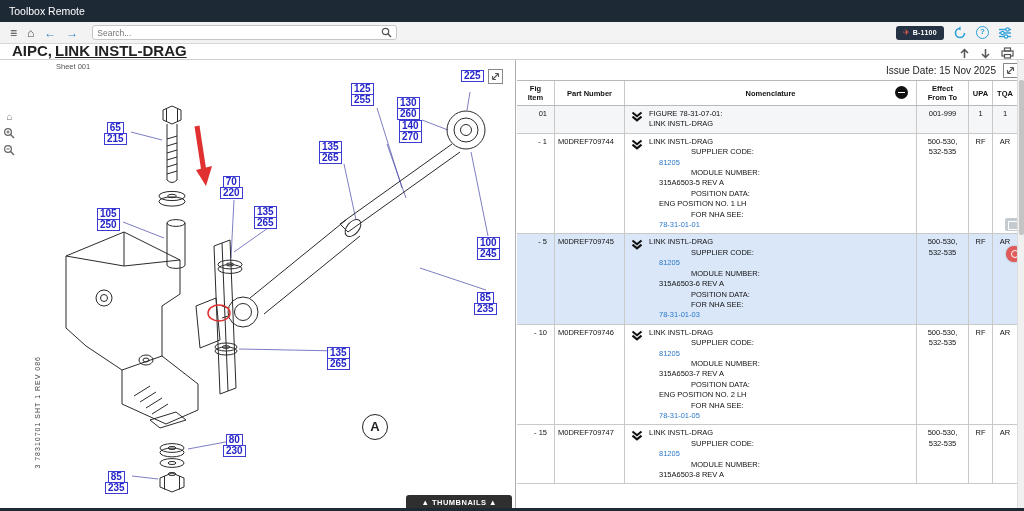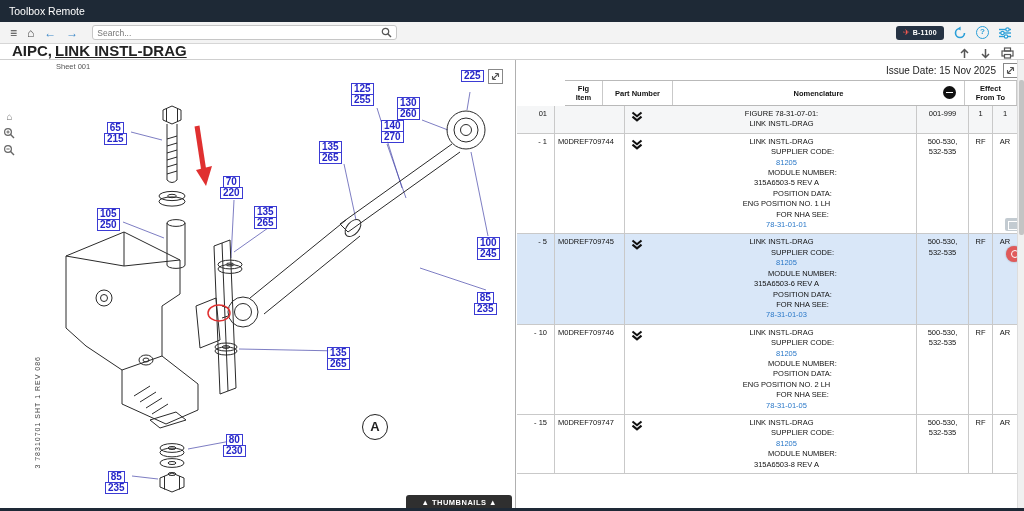--- a/index.html
+++ b/index.html
@@ -45,35 +45,35 @@
   .vref { position:absolute; left:34px; top:296px; writing-mode:vertical-rl; transform:rotate(180deg); font-size:7px; color:#444; letter-spacing:1px; white-space:nowrap; }
   .thumbs { position:absolute; right:3px; bottom:0; background:#2f2f2f; color:#fff; border:none; font-size:7.5px; font-weight:bold; letter-spacing:.5px; padding:3px 15px 4px; border-radius:3px 3px 0 0; cursor:pointer; font-family:"Liberation Sans",sans-serif; }
 
   
   .tablepanel { position:absolute; left:517px; top:0; width:507px; height:451px; background:#fff; overflow:hidden; }
   .issuebar { position:relative; height:20px; display:flex; align-items:center; }
   .issuebar .idate { margin-left:auto; font-size:10px; color:#222; padding-right:28px; }
   .issuebar .expand-box { right:6px; top:3px; }
 
   .thead, .trow { display:grid; grid-template-columns:38px 70px 292px 52px 24px 25px; }
-  .thead { border-top:1px solid #b9b9b9; border-bottom:1px solid #b9b9b9; background:#fff;margin-left:48px; }
+  .thead { border-top:1px solid #b9b9b9; border-bottom:1px solid #b9b9b9; background:#fff; }
   .hcell { font-size:7.5px; font-weight:bold; color:#111; text-align:center; padding:3px 1px; border-right:1px solid #c9c9c9; white-space:pre-line; line-height:9px; position:relative; display:flex; align-items:center; justify-content:center; }
   .collapse-circle { position:absolute; right:8px; top:5px; width:13px; height:13px; background:#111; border-radius:50%; cursor:pointer; }
   .collapse-circle::after { content:""; position:absolute; left:3px; top:5.6px; width:7px; height:1.8px; background:#fff; }
 
   .trow { border-bottom:1px solid #c9c9c9; background:#fff; cursor:pointer; }
   .trow.shade { background:#f5f6f7; }
   .trow.sel { background:#d9e7f8; }
   .c { border-right:1px solid #c9c9c9; padding:3px 2px; font-size:7.5px; color:#111; line-height:10.4px; }
   .c.fig { text-align:right; padding-right:7px; }
   .c.pn { padding-left:3px; }
   .c.nom { display:flex; align-items:flex-start; padding-left:6px; }
   .chevwrap { margin-top:2px; margin-right:6px; flex:0 0 auto; cursor:pointer; }
   .nomtext { flex:1; }
-  .nl { white-space:nowrap;text-align:center; }
+  .nl { white-space:nowrap; }
   .nl.i1 { padding-left:5px;margin-left:37px; }
   .nl.i2 { padding-left:10px; }
   .nl.link { color:#2a78c8; }
   .c.eff { text-align:center; }
   .c.upa, .c.tqa { text-align:center; }
 
   .vscroll { position:absolute; right:0; top:0; width:7px; height:451px; background:#f0f0f0; border-left:1px solid #ddd; }
   .vthumb { position:absolute; left:1px; top:20px; width:5px; height:155px; background:#c4c4c4; border-radius:2px; cursor:pointer; }
 
   .float-tool { position:absolute; right:3px; top:158px; width:16px; height:13px; background:#b9c2c9; border-radius:2px; opacity:.85; cursor:pointer; }
@@ -284,21 +284,21 @@
             <div class="cbox">215</div>
           </div>
           <div class="callout" style="left: 351px; top: 23px; pointer-events: auto;">
             <div class="cbox">125</div>
             <div class="cbox">255</div>
           </div>
           <div class="callout" style="left: 397px; top: 37px; pointer-events: auto;">
             <div class="cbox">130</div>
             <div class="cbox">260</div>
           </div>
-          <div class="callout" style="left: 361px; top: 60px; pointer-events: auto; padding-left: 20px;">
+          <div class="callout" style="left: 379px; top: 60px; pointer-events: auto; padding-left: 20px;">
             <div class="cbox">140</div>
             <div class="cbox">270</div>
           </div>
           <div class="callout" style="left: 319px; top: 81px; pointer-events: auto;">
             <div class="cbox">135</div>
             <div class="cbox">265</div>
           </div>
           <div class="callout" style="left: 220px; top: 116px; pointer-events: auto;">
             <div class="cbox">70</div>
             <div class="cbox">220</div>
@@ -453,20 +453,21 @@
                 <svg class="icon" width="12" height="11" viewBox="0 0 12 11">
                   <path d="M1.5 1.5 L6 5.2 L10.5 1.5" fill="none" stroke="#111" stroke-width="2.1"></path>
                   <path d="M1.5 5.6 L6 9.3 L10.5 5.6" fill="none" stroke="#111" stroke-width="2.1"></path>
                 </svg>
               </span>
               <div class="nomtext">
                 <div class="nl i0">LINK INSTL-DRAG</div>
                 <div class="nl i1">SUPPLIER CODE:</div>
                 <div class="nl i2 link">81205</div>
                 <div class="nl i1">MODULE NUMBER:</div>
+                <div class="nl i2">315A6503-7 REV A</div>
                 <div class="nl i1">POSITION DATA:</div>
                 <div class="nl i2">ENG POSITION NO. 2 LH</div>
                 <div class="nl i1">FOR NHA SEE:</div>
                 <div class="nl i2 link">78-31-01-05</div>
               </div>
             </div>
             <div class="c eff">
               <div>500-530,</div>
               <div>532-535</div>
             </div>

